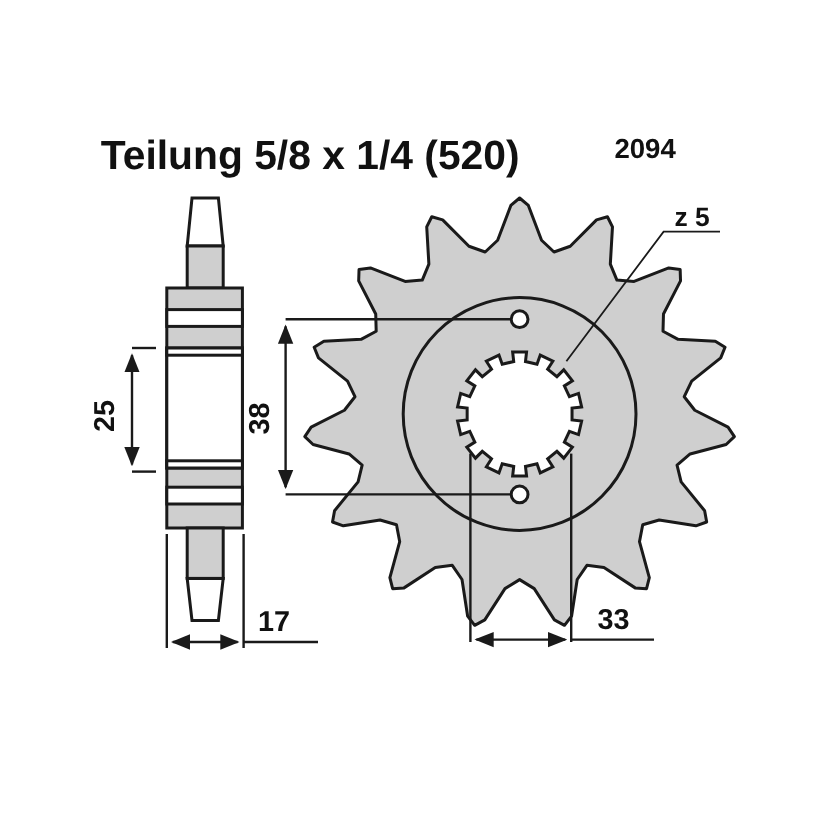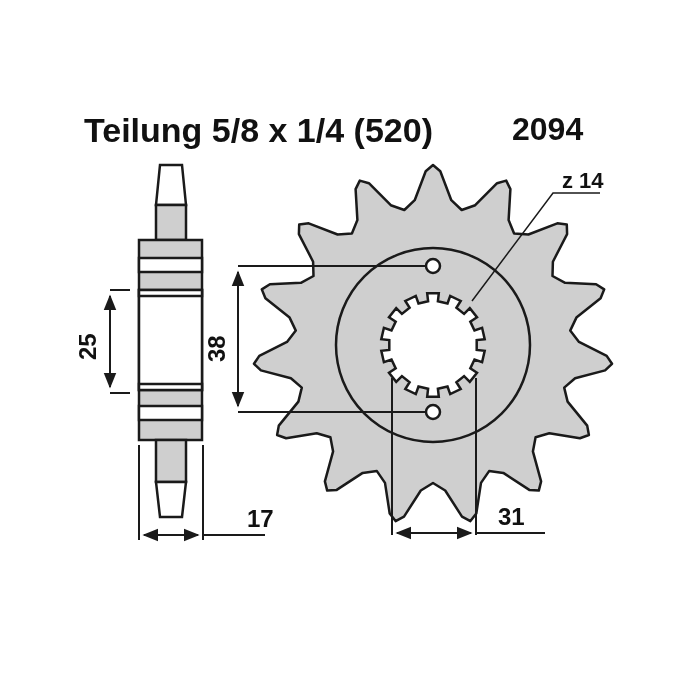--- a/index.html
+++ b/index.html
@@ -4,21 +4,21 @@
 <style>
   html,body{margin:0;padding:0;background:#fff;}
   body{width:700px;height:700px;position:relative;overflow:hidden;font-family:"Liberation Sans",sans-serif;}
   .lbl{position:absolute;font-weight:bold;color:#111;white-space:nowrap;}
   svg{position:absolute;left:0;top:0;}
 </style>
 </head>
 <body>
 
 <div class="lbl" style="left:84px;top:111px;font-size:34px;">Teilung 5/8 x 1/4 (520)</div>
-<div class="lbl" style="left:512px;top:111px;font-size:32px;">2094</div>
+<div class="lbl" style="left:512px;top:111px;font-size:23px;">2094</div>
 
 <svg width="700" height="700" viewBox="0 0 700 700">
   <defs>
     <marker id="ah" viewBox="0 0 10 10" refX="9" refY="5" markerWidth="8" markerHeight="8" orient="auto-start-reverse">
       <path d="M0,1 L10,5 L0,9 z" fill="#1a1a1a"></path>
     </marker>
   </defs>
 
   <g stroke="#1a1a1a" stroke-width="2.5" fill="#cfcfcf">
     <path d="M160,165 L182,165 L186,205 L156,205 Z" fill="#fff"></path>
@@ -67,15 +67,15 @@
     <line x1="476" y1="533" x2="545" y2="533"></line>
   </g>
 
   <g stroke="#1a1a1a" stroke-width="1.5" fill="none">
     <polyline points="472,301 553,193 600,193"></polyline>
   </g>
 </svg>
 
 <div class="lbl" style="left:74px;top:323px;font-size:24px;transform:rotate(-90deg);transform-origin:left top;top:360px;">25</div>
 <div class="lbl" style="left:203px;top:362px;font-size:24px;transform:rotate(-90deg);transform-origin:left top;">38</div>
-<div class="lbl" style="left:215px;top:505px;font-size:24px;margin-left:32px;">17</div>
-<div class="lbl" style="left:498px;top:503px;font-size:24px;">31</div>
-<div class="lbl" style="left:562px;top:168px;font-size:22px;font-weight:bold;">z 14</div>
+<div class="lbl" style="left:215px;top:505px;font-size:24px;">17</div>
+<div class="lbl" style="left:498px;top:503px;font-size:24px;">33</div>
+<div class="lbl" style="left:562px;top:168px;font-size:22px;font-weight:bold;">z 5</div>
 
 </body></html>

